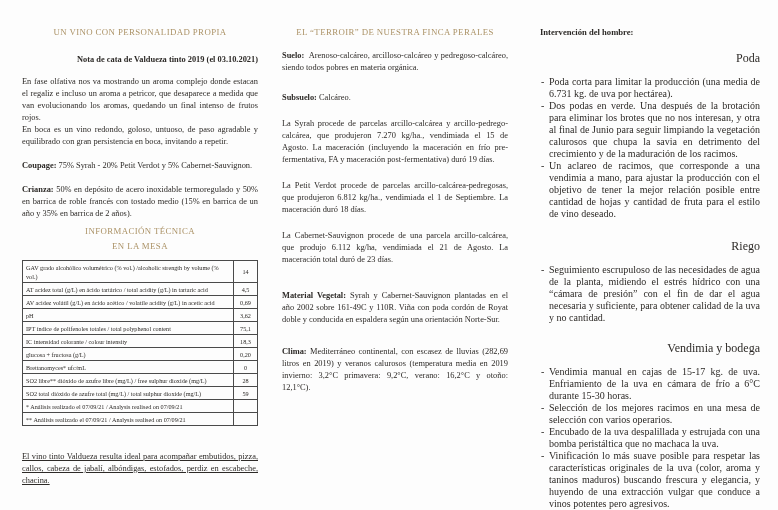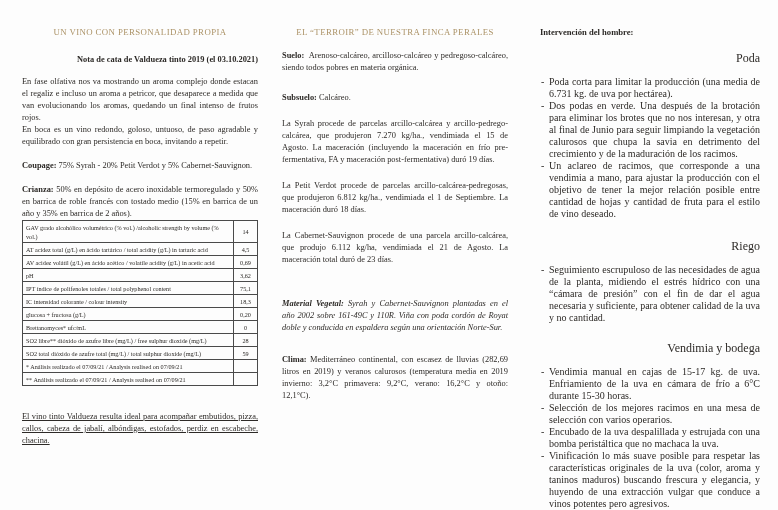--- a/index.html
+++ b/index.html
@@ -16,21 +16,21 @@
   .col2{width:226px;margin-left:24px;}
   .col3{width:220px;margin-left:32px;}
   .accent-title{color:var(--accent);text-align:center;font-size:8.8px;letter-spacing:.4px;line-height:12px;}
   .body-text{font-size:8.4px;line-height:12px;}
   .bold-head{font-size:8.4px;line-height:12px;font-weight:bold;margin-top:16px;text-align:right;}
   .para-block{margin-top:10px;}
   .mt12{margin-top:12px;}
   .mt14{margin-top:14px;}
   .mt18{margin-top:18px;}
   .mt20{margin-top:20px;}
-  .mt24{margin-top:32px;font-style:italic;}
+  .mt24{margin-top:24px;}
   .table-title{margin-top:4px;margin-bottom:7px;line-height:14.5px;}
   table{width:100%;border-collapse:collapse;}
   td{border:0.8px solid var(--border);font-size:6.2px;line-height:9px;padding:1.5px 3px;vertical-align:middle;}
   td.lbl{text-align:left;}
   td.val{width:24px;text-align:center;}
   .closing{margin-top:25px;text-decoration:underline;}
   .col3 .title{font-weight:bold;font-size:8.6px;line-height:12px;text-align:left;}
   .subhead{font-size:12px;line-height:12px;text-align:right;}
   .bullets{margin-top:12px;}
   .bullet{position:relative;padding-left:9px;font-size:10px;line-height:12px;}
@@ -50,20 +50,24 @@
 
         <p class="body-text">En fase olfativa nos va mostrando un aroma complejo donde estacan el regaliz e incluso un aroma a petricor, que desaparece a medida que van evolucionando los aromas, quedando un final intenso de frutos rojos.</p>
 
         <p class="body-text">En boca es un vino redondo, goloso, untuoso, de paso agradable y equilibrado con gran persistencia en boca, invitando a repetir.</p>
       </div>
 
     <p class="body-text mt12"><b>Coupage:</b> <span>75% Syrah - 20% Petit Verdot y 5% Cabernet-Sauvignon.</span></p>
 
     <p class="body-text mt12"><b>Crianza:</b> <span>50% en depósito de acero inoxidable termoregulado y 50% en barrica de roble francés con tostado medio (15% en barrica de un año y 35% en barrica de 2 años).</span></p>
 
+    <div class="accent-title table-title">
+      <div>INFORMACIÓN TÉCNICA</div>
+      <div>EN LA MESA</div>
+    </div>
 
     <table>
       <tbody>
 
           <tr>
             <td class="lbl">GAV grado alcohólico volumétrico (% vol.) /alcoholic strength by volume (% vol.)</td>
             <td class="val">14</td>
           </tr>
 
           <tr>

